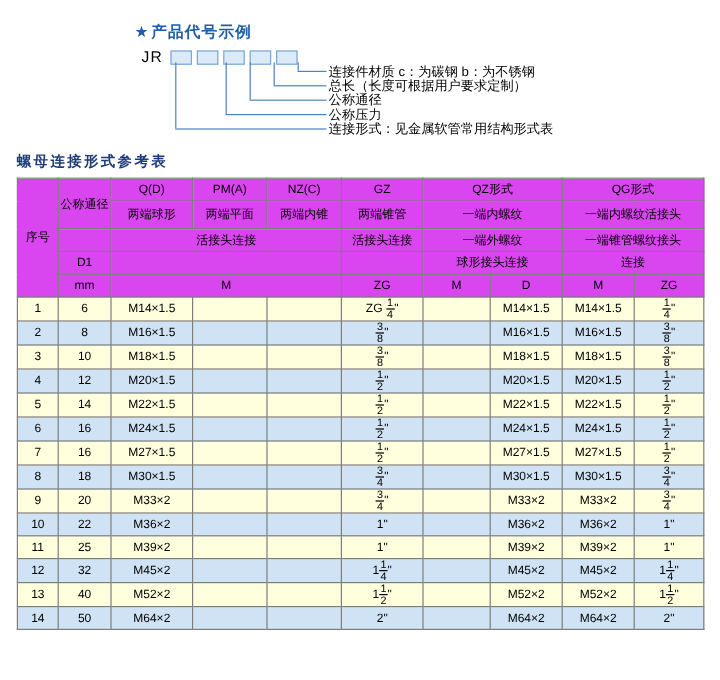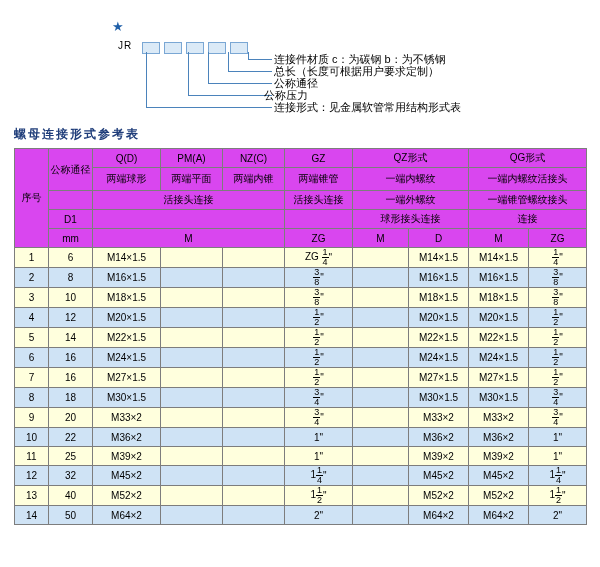--- a/index.html
+++ b/index.html
@@ -9,21 +9,21 @@
     font-family:"Liberation Sans","DejaVu Sans",sans-serif;
     font-size:11px;
     color:#000;
     position:relative;
     overflow:hidden;
   }
   
   #diagram{position:relative;height:128px;}
   .star{position:absolute;left:112px;top:20px;color:#1f5fa8;font-size:13px;line-height:13px;}
   .diag-title{position:absolute;left:126px;top:18px;font-size:13px;font-weight:bold;color:#1f5fa8;letter-spacing:1px;}
-  .jr{position:absolute;left:118px;top:40px;font-size:10px;color:#000;letter-spacing:1px;}
+  .jr{position:absolute;left:118px;top:40px;font-size:13px;color:#000;letter-spacing:1px;}
   .boxrow{position:absolute;left:142px;top:42px;}
   .boxrow span{display:inline-block;width:16px;height:10px;border:1px solid #7aa7d4;background:#dbeaf7;margin-right:4px;}
   
   .vline{position:absolute;background:#4b83bb;width:1px;}
   .hline{position:absolute;background:#4b83bb;height:1px;}
   .note{position:absolute;font-size:11px;color:#000;white-space:nowrap;}
 
   
   .sect-title{
     position:absolute;left:14px;top:126px;
@@ -49,20 +49,21 @@
   .frac .n{display:block;border-bottom:1px solid #000;padding:0 1px;}
   .frac .d{display:block;padding:0 1px;}
   .qt{vertical-align:middle;}
   .hcell{height:22px;}
 </style>
 </head>
 <body>
 
 <div id="diagram">
   <span class="star">★</span>
+  <span class="diag-title">产品代号示例</span>
   <span class="jr">JR</span>
 
   <div class="boxrow">
     <span></span><span></span><span></span><span></span><span></span>
   </div>
 
   <div class="vline" style="left:248px;top:52px;height:7px;"></div>
   <div class="hline" style="left:248px;top:59px;width:24px;"></div>
 
   <div class="vline" style="left:228px;top:52px;height:19px;"></div>
@@ -73,21 +74,21 @@
 
   <div class="vline" style="left:188px;top:52px;height:43px;"></div>
   <div class="hline" style="left:188px;top:95px;width:84px;"></div>
 
   <div class="vline" style="left:146px;top:52px;height:55px;"></div>
   <div class="hline" style="left:146px;top:107px;width:126px;"></div>
 
   <span class="note" style="left:274px;top:64px;">总长（长度可根据用户要求定制）</span>
   <span class="note" style="left:274px;top:52px;">连接件材质  c：为碳钢  b：为不锈钢</span>
   <span class="note" style="left:274px;top:76px;">公称通径</span>
-  <span class="note" style="left:264px;top:88px;text-align:right;">公称压力</span>
+  <span class="note" style="left:274px;top:88px;text-align:right;">公称压力</span>
   <span class="note" style="left:274px;top:100px;">连接形式：见金属软管常用结构形式表</span>
 </div>
 
 <div class="sect-title">螺母连接形式参考表</div>
 
 <div id="tablewrap">
 <table>
   <colgroup>
     <col style="width:34px">
         <col style="width:44px">

